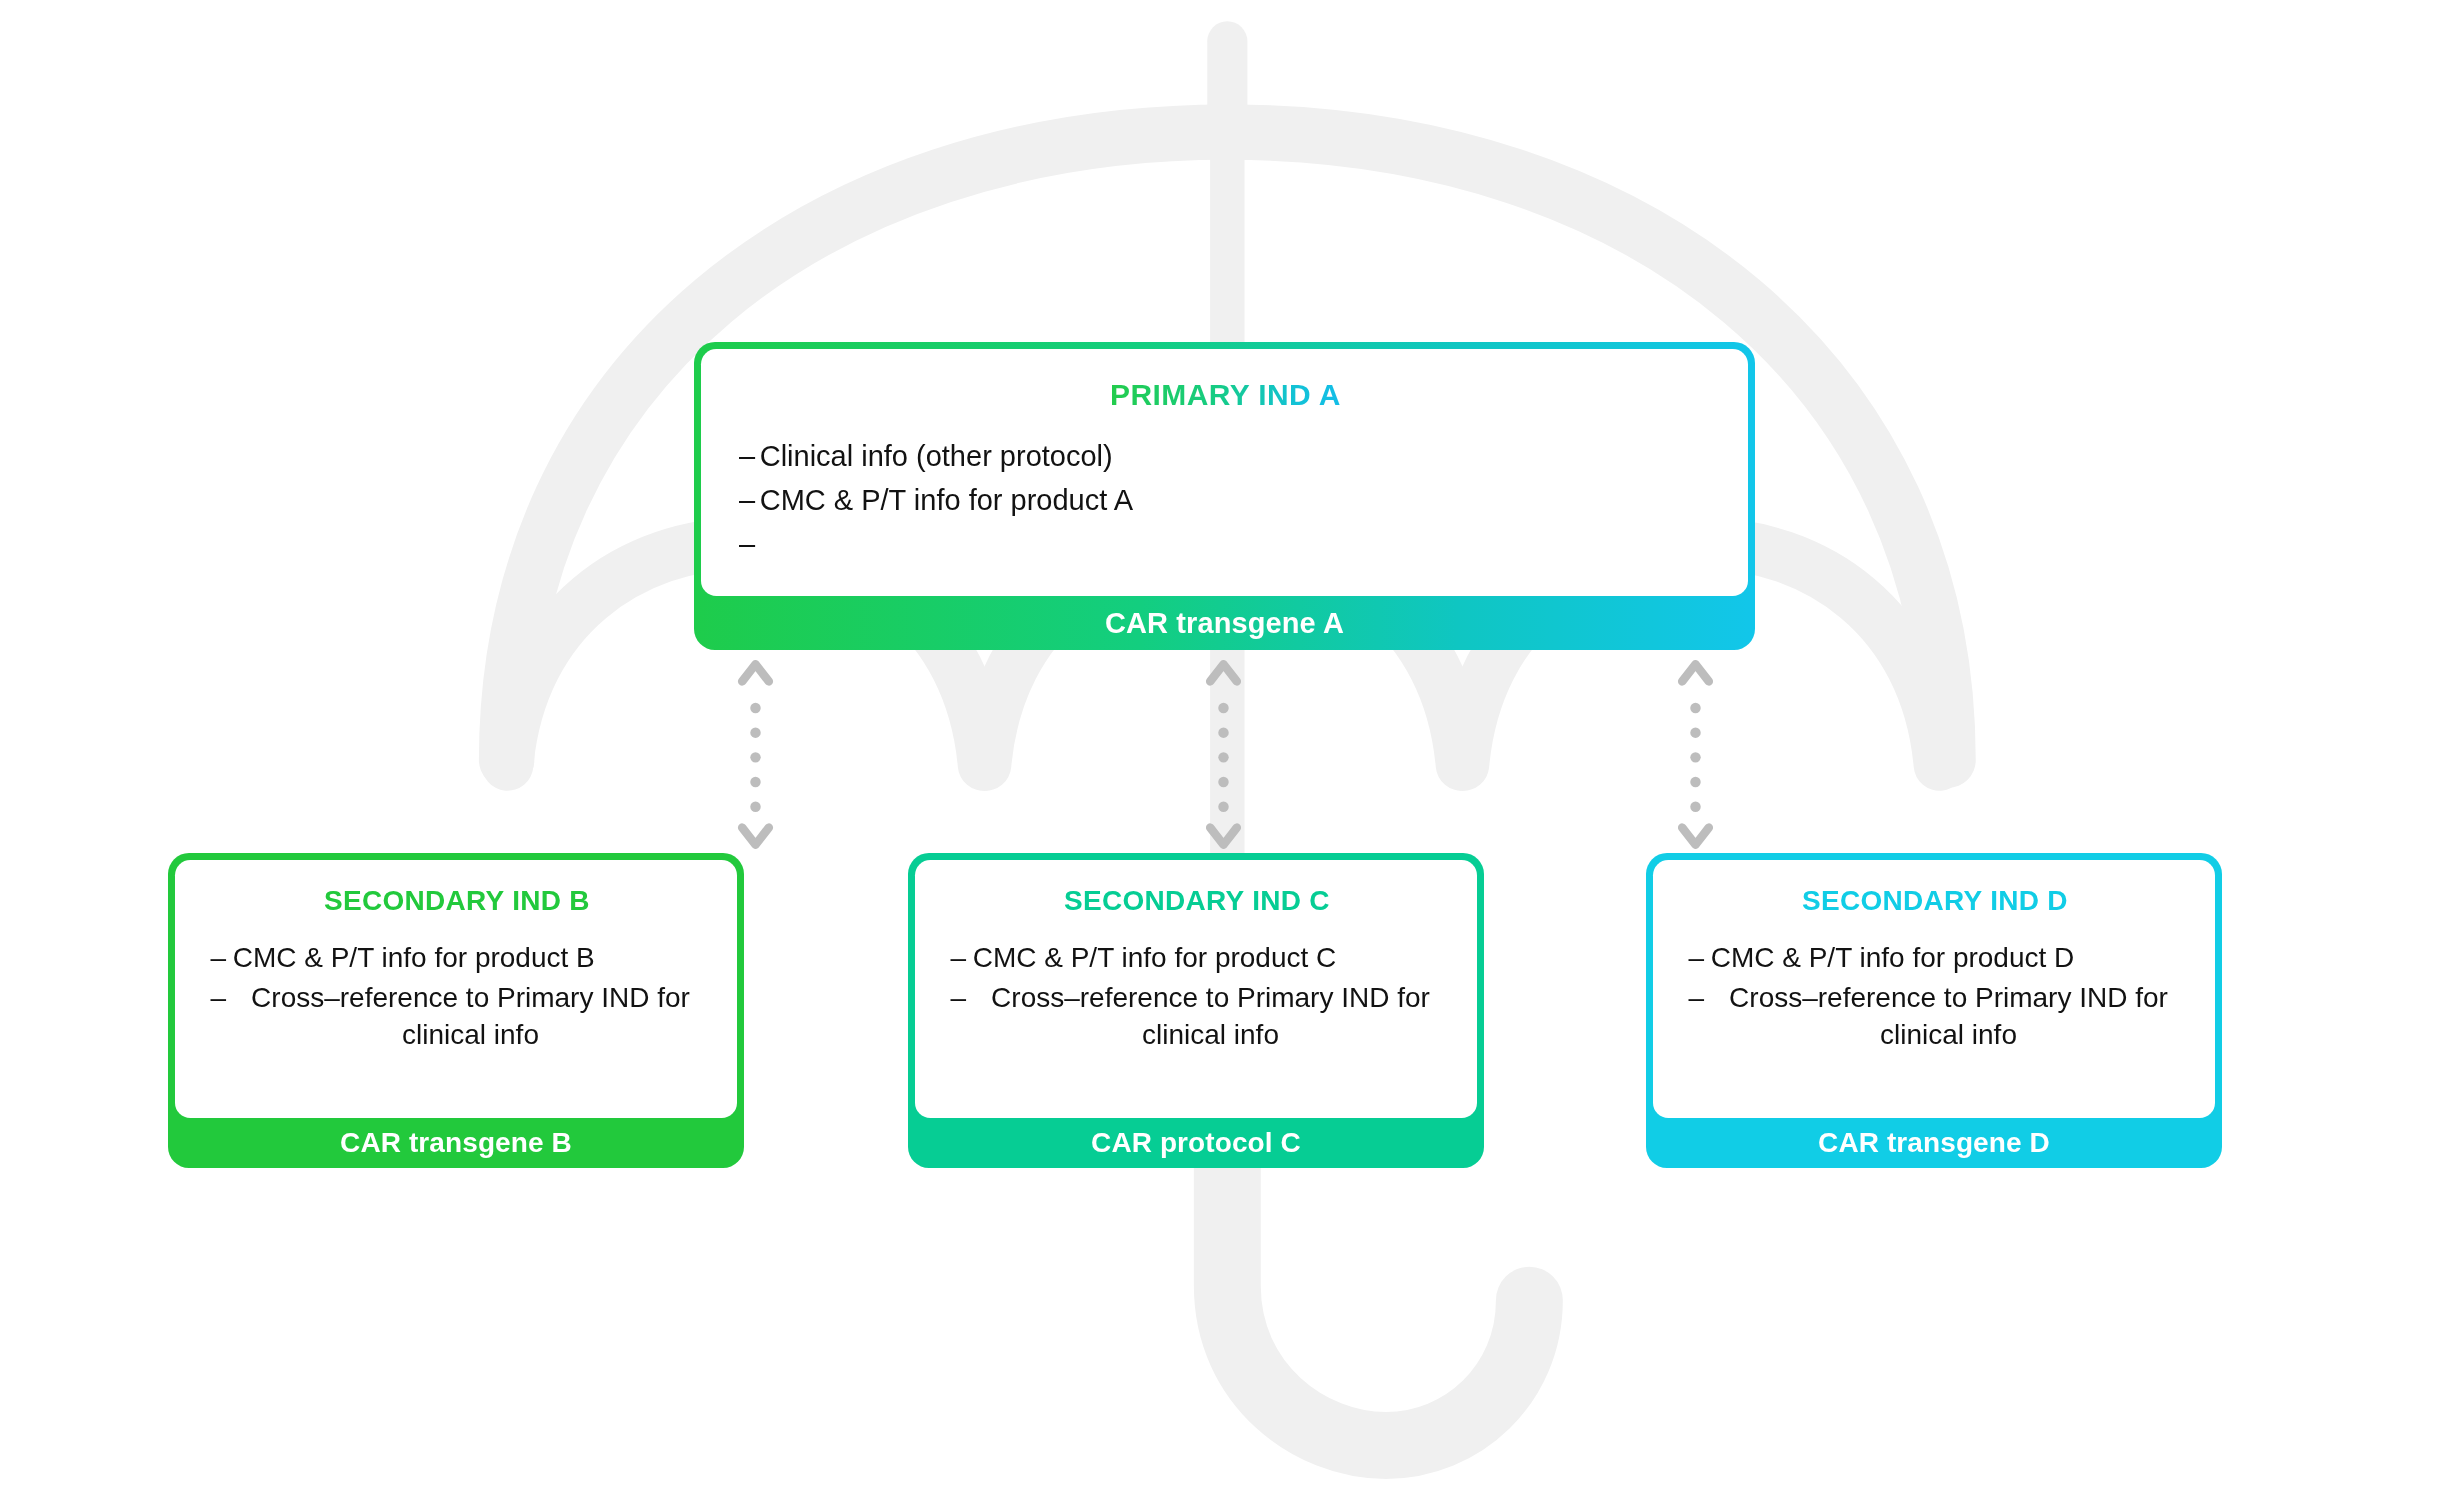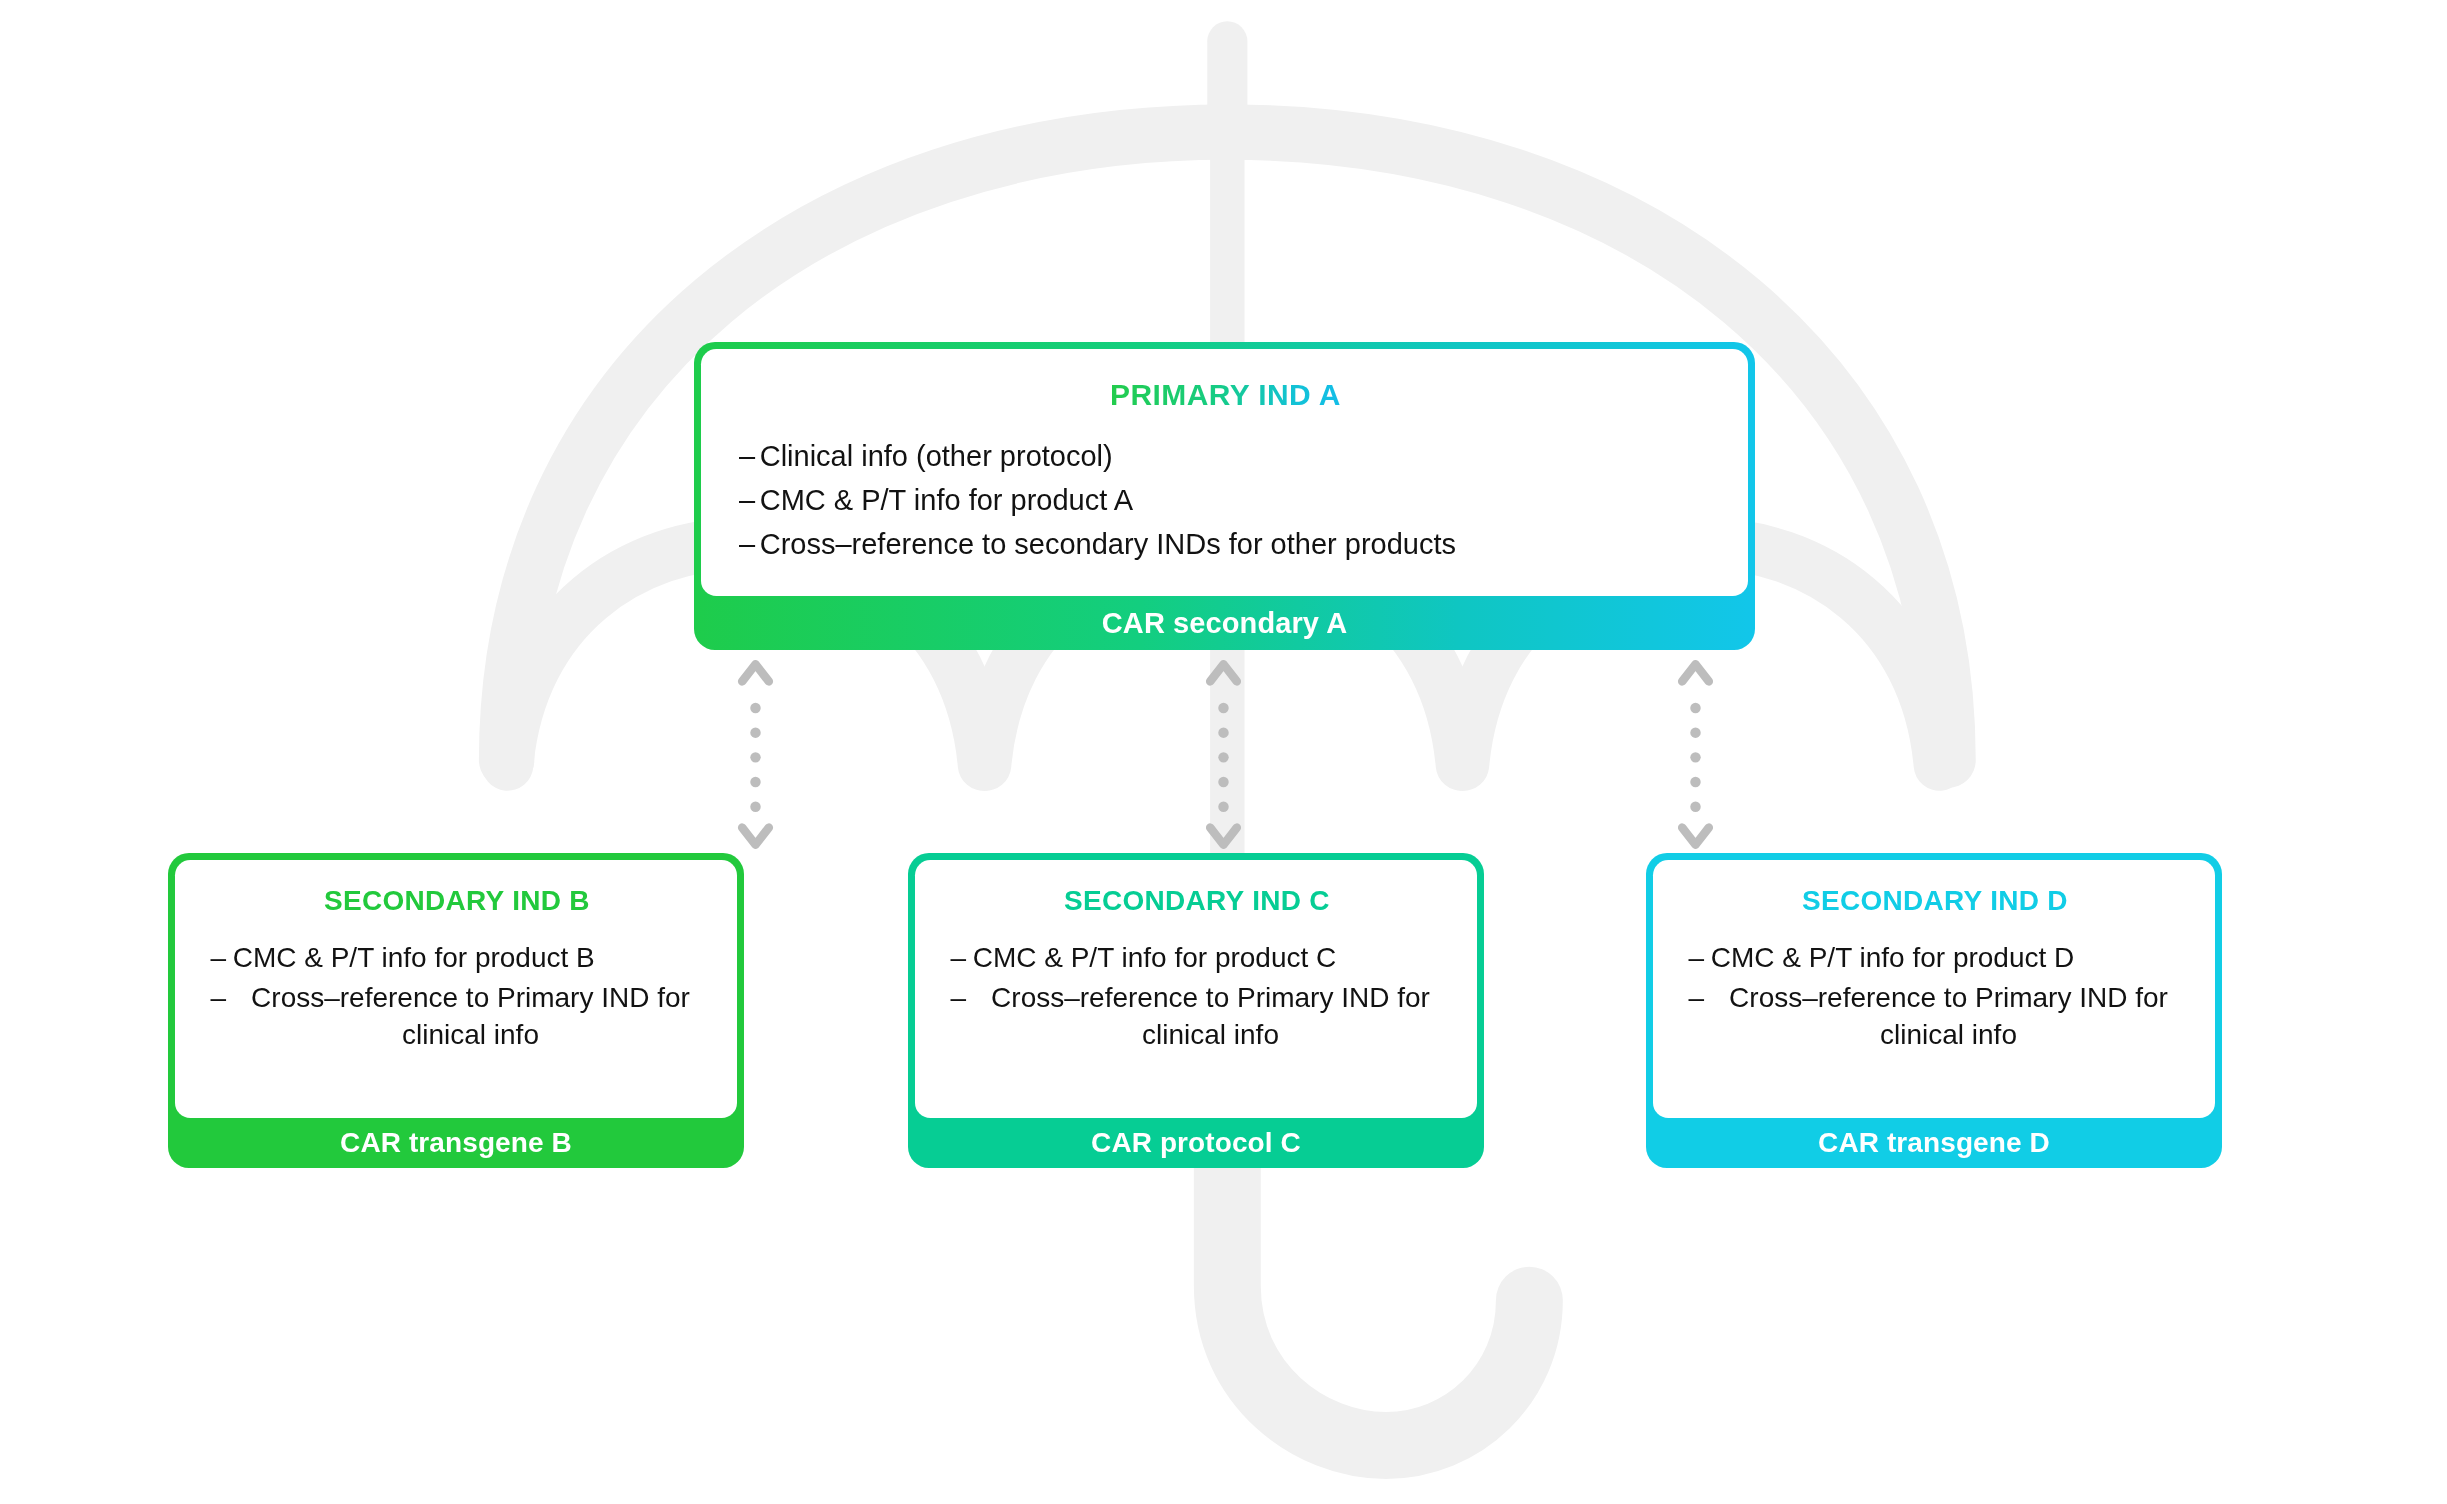--- a/index.html
+++ b/index.html
@@ -196,25 +196,24 @@
         <li>
           <span class="dash">–</span>
           <span>Clinical info (other protocol)</span>
         </li>
         <li>
           <span class="dash">–</span>
           <span>CMC &amp; P/T info for product A</span>
         </li>
         <li>
           <span class="dash">–</span>
-          <span>Cross–reference to secondary INDs for other products</span>
         </li>
       </ul>
     </div>
-    <div class="card-footer">CAR secondary A</div>
+    <div class="card-footer">CAR transgene A</div>
   </div>
 
   <svg class="connector" id="connector-b" viewBox="0 0 60 214" aria-hidden="true">
     <g stroke="#BDBDBD" fill="none" stroke-width="9" stroke-linecap="round" stroke-linejoin="round">
       <polyline points="16,30 30,12 44,30"></polyline>
       <polyline points="16,184 30,202 44,184"></polyline>
     </g>
     <g fill="#BDBDBD">
       <circle cx="30" cy="58" r="5.5"></circle>
       <circle cx="30" cy="84" r="5.5"></circle>

